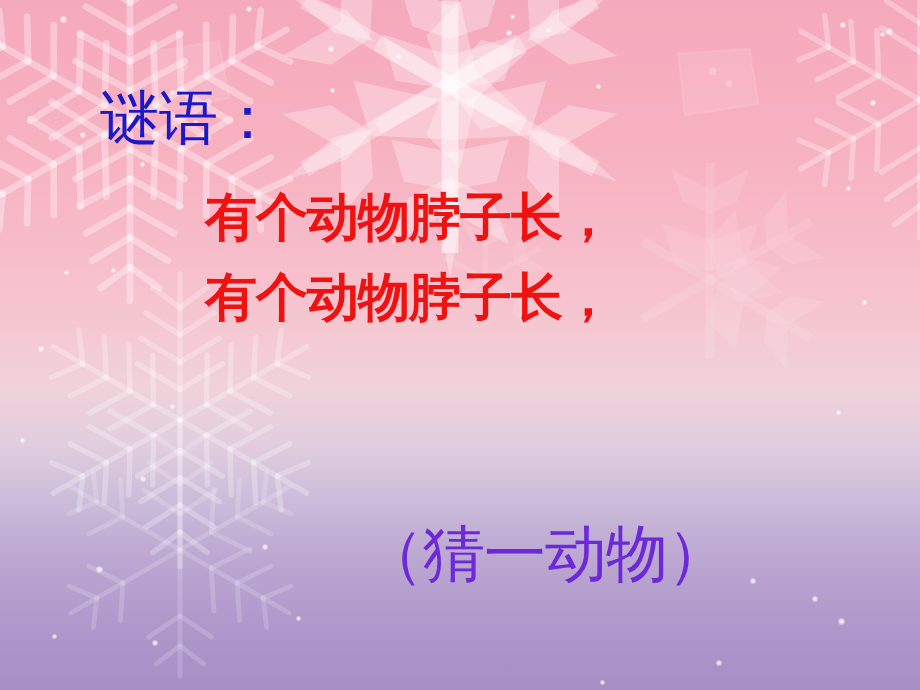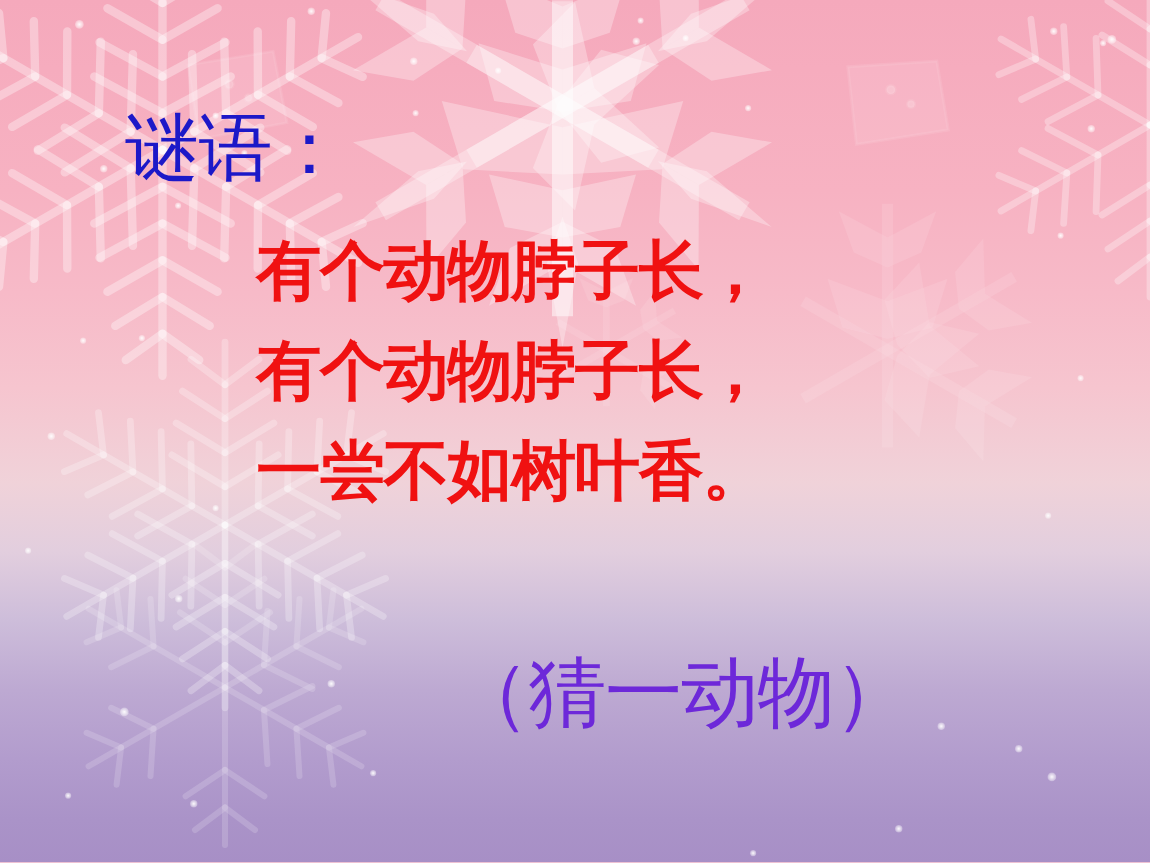--- a/index.html
+++ b/index.html
@@ -526,19 +526,18 @@
     <span class="sparkle" style="left:296px; top:616px; width:5px;  height:5px;"></span>
   </div>
 
   <div class="text-layer">
 
     <div class="riddle-title">谜语：</div>
 
     <div class="riddle-lines">
       <div class="riddle-line">有个动物脖子长，</div>
       <div class="riddle-line">有个动物脖子长，</div>
-      <div class="riddle-line">一尝不如树叶香。</div>
     </div>
 
     <div class="riddle-answer-hint">（猜一动物）</div>
   </div>
 
 </div>
 
 </body></html>

